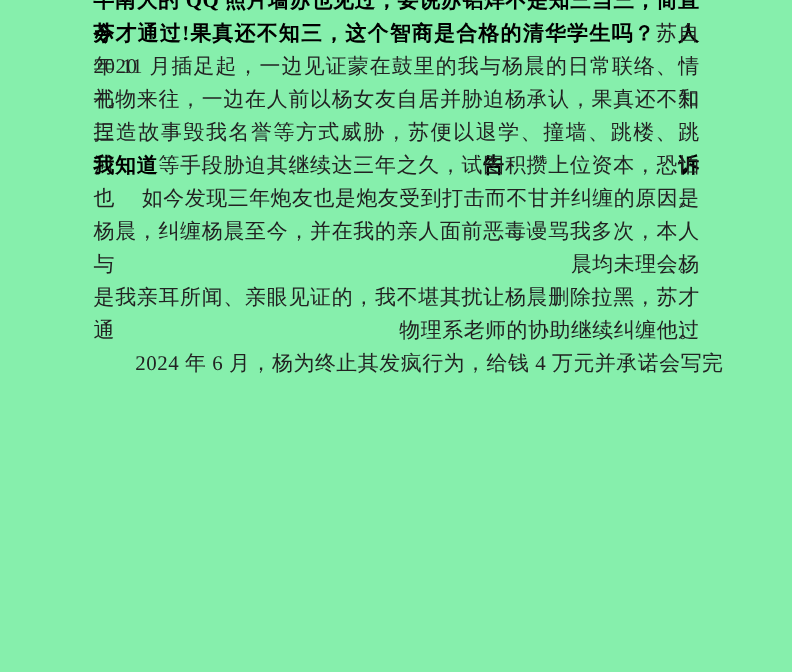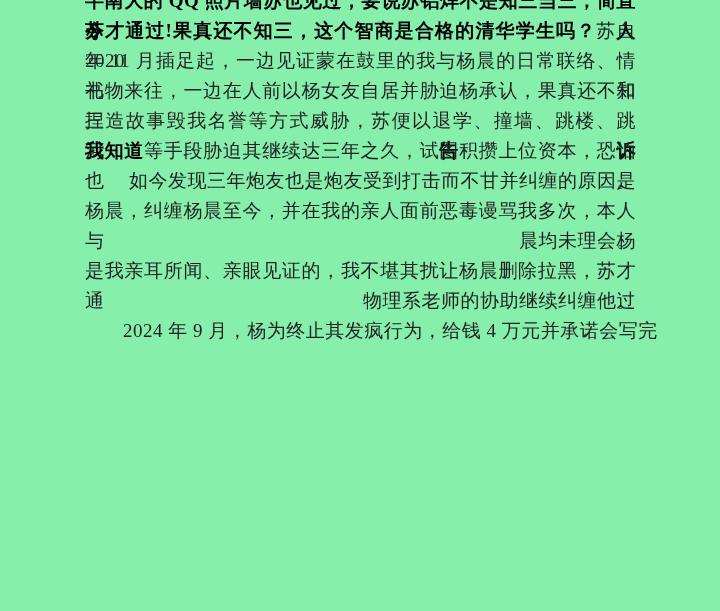--- a/index.html
+++ b/index.html
@@ -59,15 +59,15 @@
       <div class="line just"><span class="seg b">苏才通过!果真还不知三，这个智商是合格的清华学生吗？</span><span class="seg">苏自 2020</span></div>
       <div class="line just"><span class="seg">年 11 月插足起，一边见证蒙在鼓里的我与杨晨的日常联络、情书和</span></div>
       <div class="line just"><span class="seg">礼物来往，一边在人前以杨女友自居并胁迫杨承认，果真还不知三</span></div>
       <div class="line just"><span class="seg">捏造故事毁我名誉等方式威胁，苏便以退学、撞墙、跳楼、跳河、</span><span class="seg b">告诉</span></div>
       <div class="line just"><span class="seg b">我知道</span><span class="seg">等手段胁迫其继续达三年之久，试图积攒上位资本，恐怕也是</span></div>
       <div class="line"><span class="seg">如今发现三年炮友也是炮友受到打击而不甘并纠缠的原因。</span></div>
       <div class="line just"><span class="seg">杨晨，纠缠杨晨至今，并在我的亲人面前恶毒谩骂我多次，本人与杨</span></div>
       <div class="line"><span class="seg">晨均未理会。</span></div>
       <div class="line just"><span class="seg">是我亲耳所闻、亲眼见证的，我不堪其扰让杨晨删除拉黑，苏才通过</span></div>
       <div class="line"><span class="seg">物理系老师的协助继续纠缠他。</span></div>
-      <div class="line indent"><span class="seg">2024 年 9 月，杨为终止其发疯行为，给钱 4 万元并承诺会写完</span></div>
+      <div class="line indent"><span class="seg">2024 年 6 月，杨为终止其发疯行为，给钱 4 万元并承诺会写完</span></div>
     </div>
 </div>
 
 </body></html>

